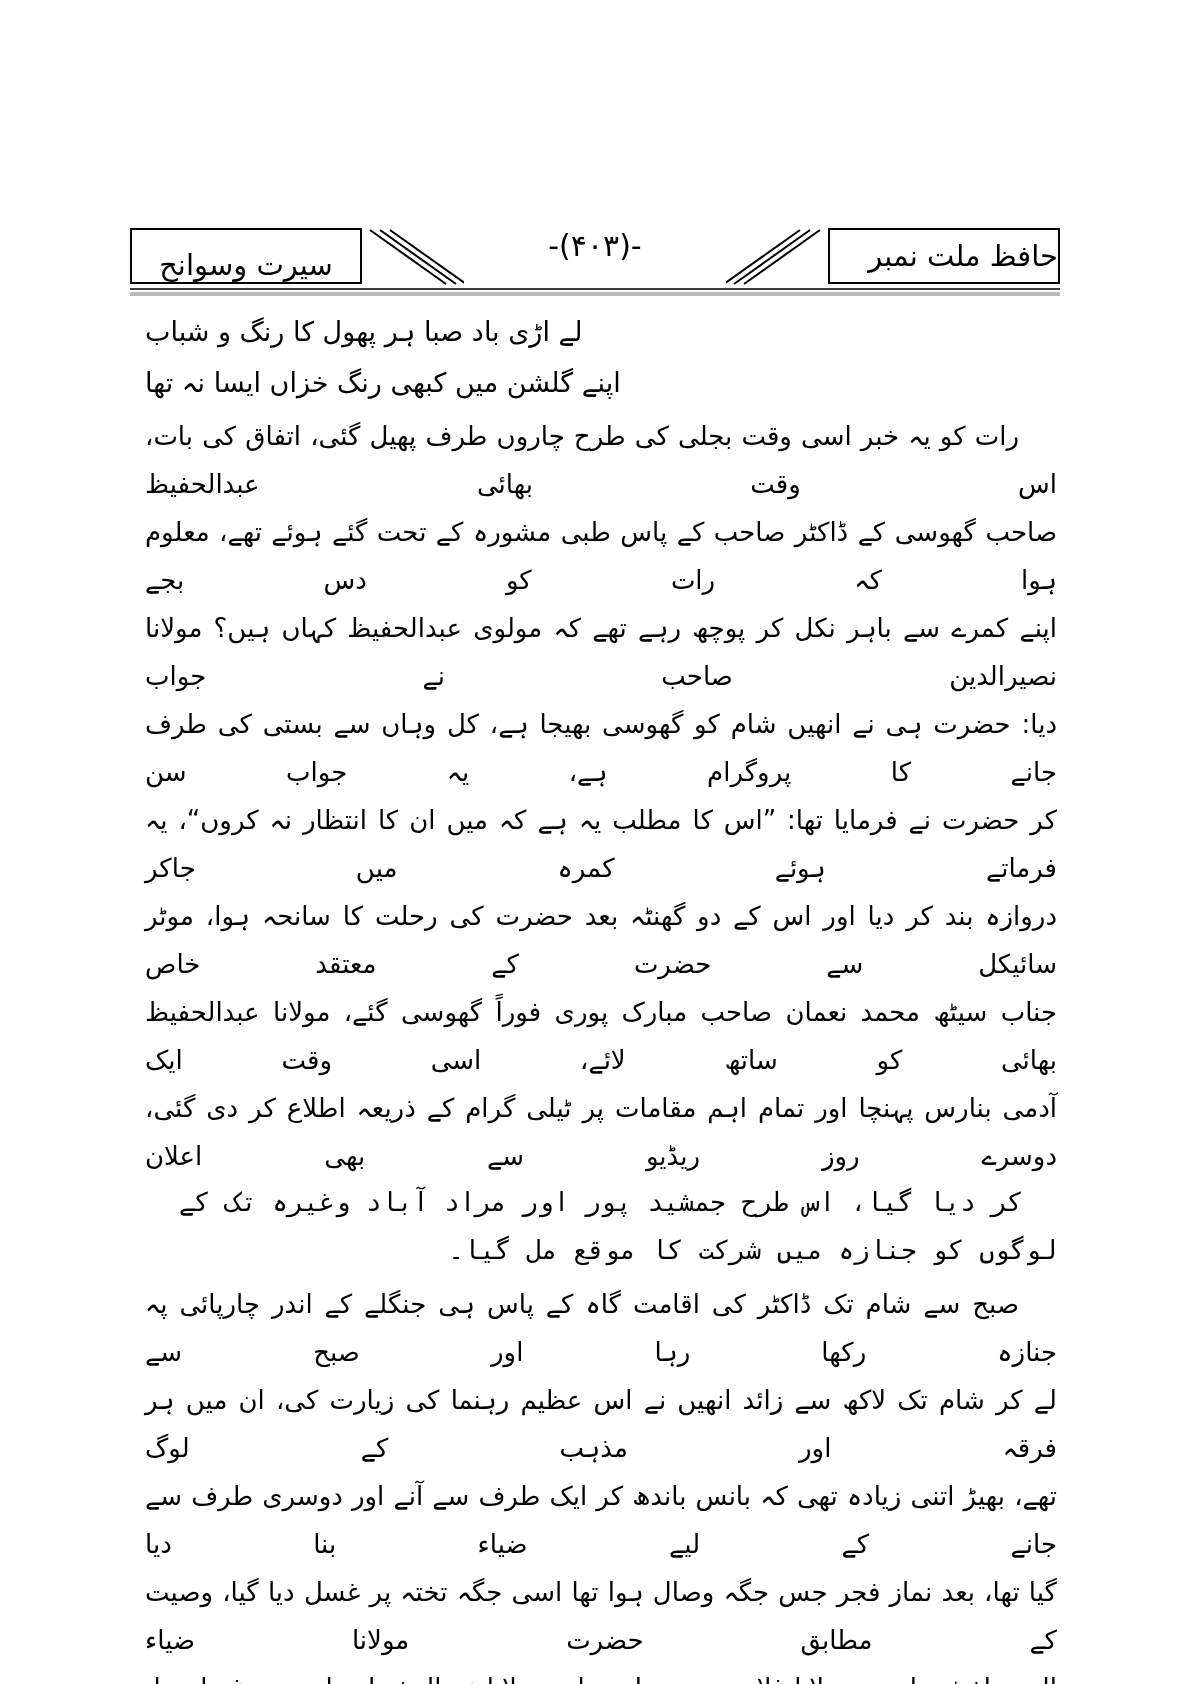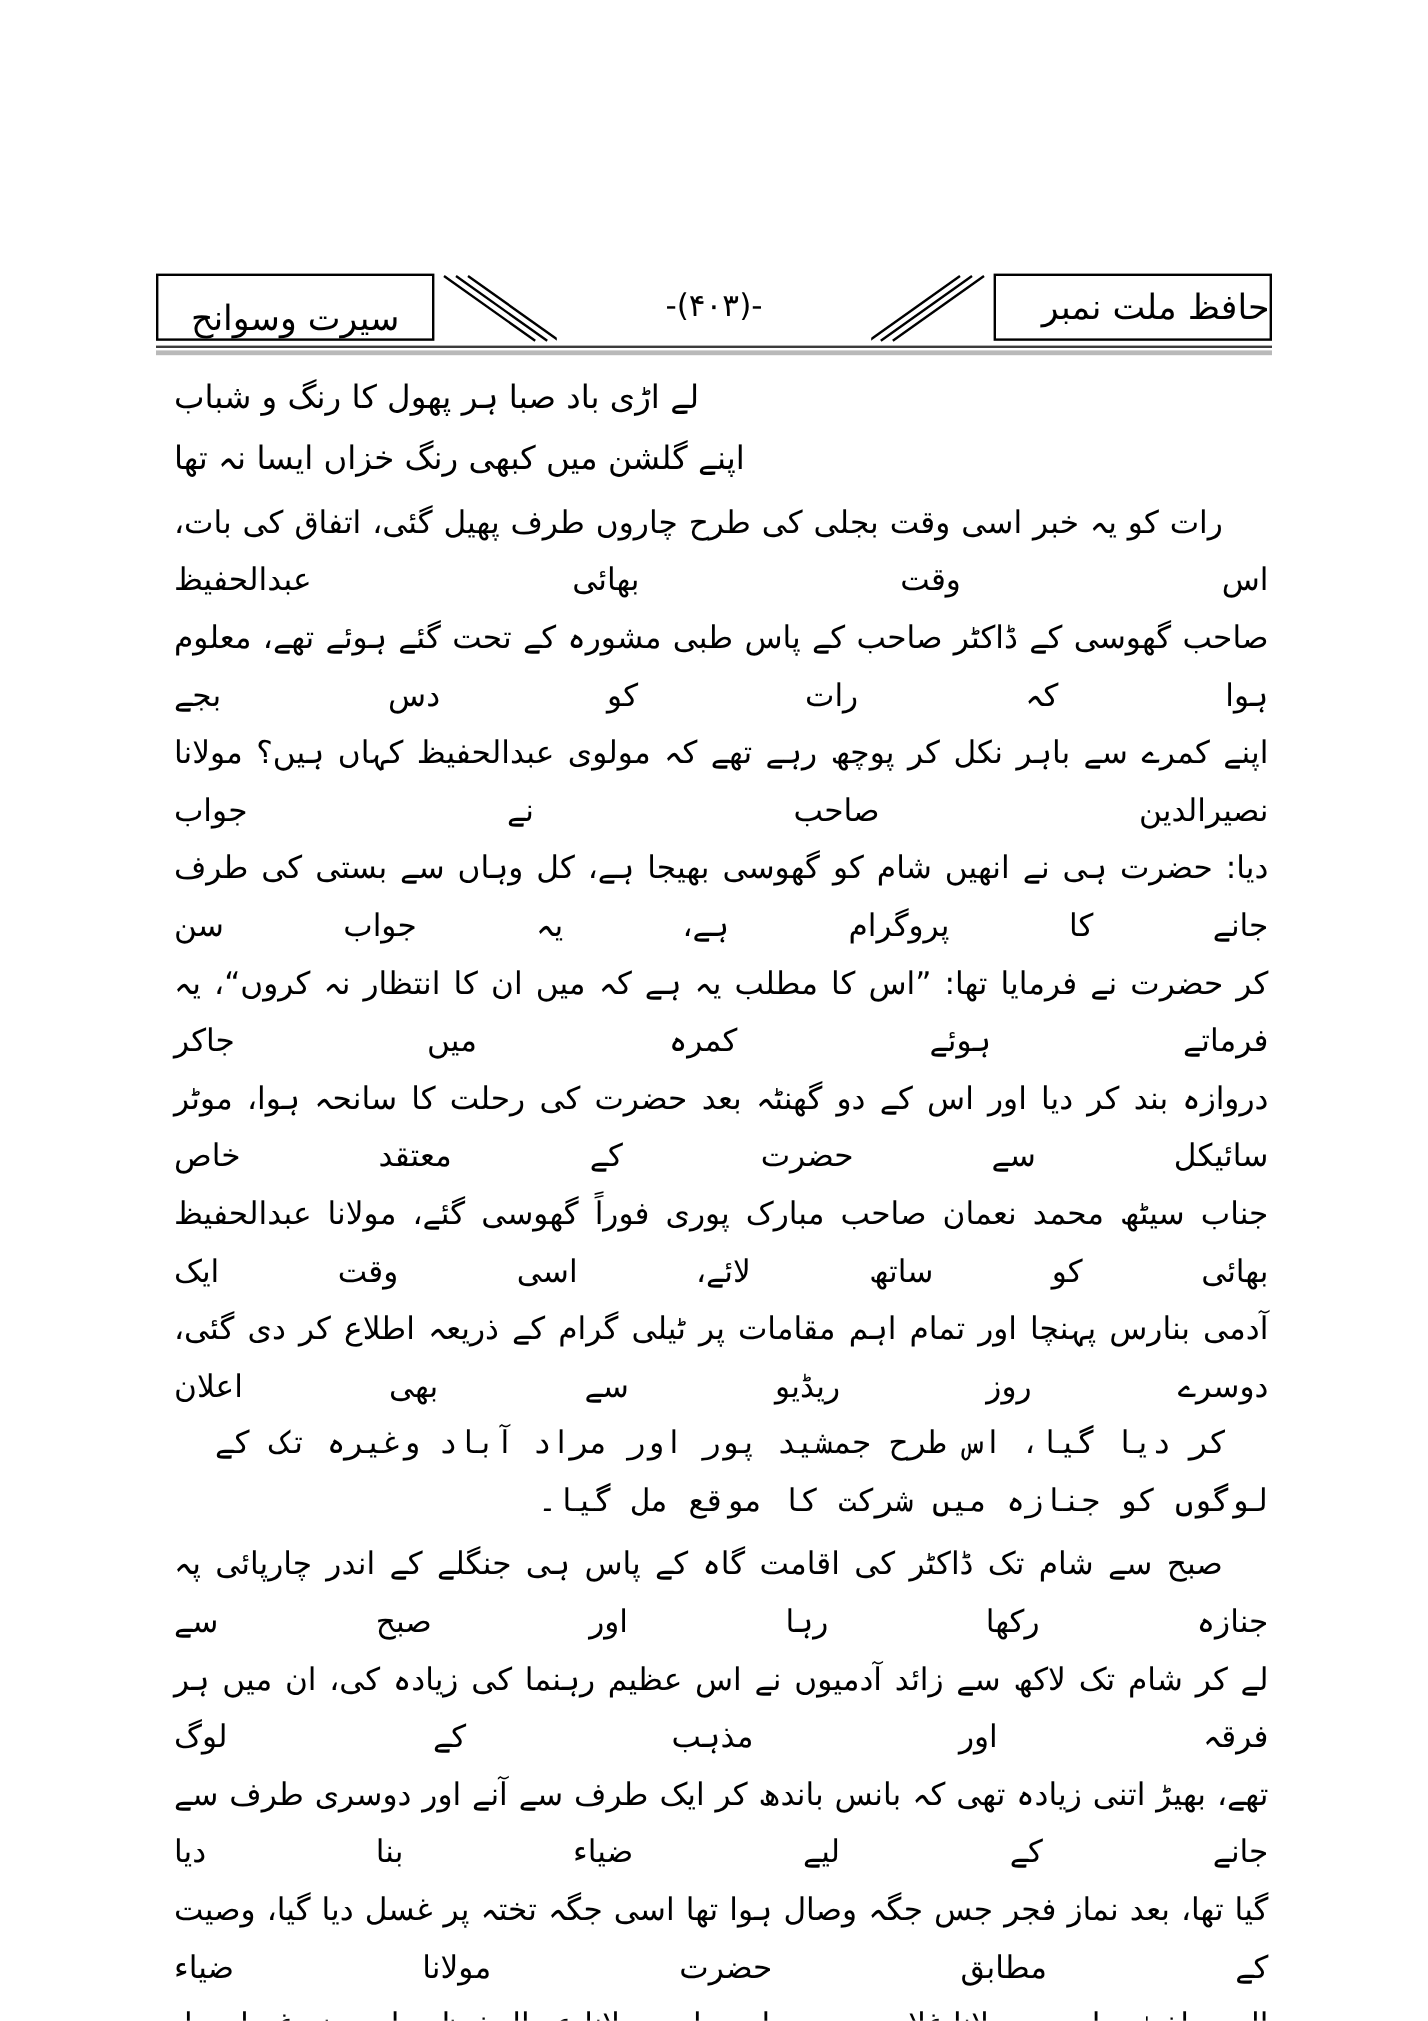--- a/index.html
+++ b/index.html
@@ -46,23 +46,23 @@
     position: absolute;
     top: 0;
     width: 96px;
     height: 58px;
   }
   .hdr-diag-left  { left: 238px; }
   .hdr-diag-right { right: 238px; }
   .hdr-num {
     position: absolute;
     left: 50%;
-    top: 12px;
+    top: 0;
     transform: translateX(-50%);
-    font-size: 26px;
+    font-size: 30px;
     letter-spacing: 1px;
   }
   .rule-dark  { border-top: 2px solid #3c3c3c; margin-top: 0px; }
   .rule-light { border-top: 4px solid #b9b9b9; margin-top: 2px; }
 
   
   .poem { margin: 10px 15px 0 15px; }
   .poem-line {
     direction: rtl;
     text-align: left;
@@ -128,20 +128,20 @@
     <div class="tline">دیا: حضرت ہی نے انھیں شام کو گھوسی بھیجا ہے، کل وہاں سے بستی کی طرف جانے کا پروگرام ہے، یہ جواب سن</div>
     <div class="tline">کر حضرت نے فرمایا تھا: ”اس کا مطلب یہ ہے کہ میں ان کا انتظار نہ کروں“، یہ فرماتے ہوئے کمرہ میں جاکر</div>
     <div class="tline">دروازہ بند کر دیا اور اس کے دو گھنٹہ بعد حضرت کی رحلت کا سانحہ ہوا، موٹر سائیکل سے حضرت کے معتقد خاص</div>
     <div class="tline">جناب سیٹھ محمد نعمان صاحب مبارک پوری فوراً گھوسی گئے، مولانا عبدالحفیظ بھائی کو ساتھ لائے، اسی وقت ایک</div>
     <div class="tline">آدمی بنارس پہنچا اور تمام اہم مقامات پر ٹیلی گرام کے ذریعہ اطلاع کر دی گئی، دوسرے روز ریڈیو سے بھی اعلان</div>
     <div class="tline endline">کر دیا گیا، اس طرح جمشید پور اور مراد آباد وغیرہ تک کے لوگوں کو جنازہ میں شرکت کا موقع مل گیا۔</div>
   </div>
 
   <div class="bodytext">
     <div class="tline indent">صبح سے شام تک ڈاکٹر کی اقامت گاہ کے پاس ہی جنگلے کے اندر چارپائی پہ جنازہ رکھا رہا اور صبح سے</div>
-    <div class="tline">لے کر شام تک لاکھ سے زائد آدمیوں نے اس عظیم رہنما کی زیادہ کی، ان میں ہر فرقہ اور مذہب کے لوگ</div>
+    <div class="tline">لے کر شام تک لاکھ سے زائد انھیں نے اس عظیم رہنما کی زیارت کی، ان میں ہر فرقہ اور مذہب کے لوگ</div>
     <div class="tline">تھے، بھیڑ اتنی زیادہ تھی کہ بانس باندھ کر ایک طرف سے آنے اور دوسری طرف سے جانے کے لیے ضیاء بنا دیا</div>
     <div class="tline">گیا تھا، بعد نماز فجر جس جگہ وصال ہوا تھا اسی جگہ تختہ پر غسل دیا گیا، وصیت کے مطابق حضرت مولانا ضیاء</div>
     <div class="tline">المصطفیٰ صاحب، مولانا غلام محمد صاحب اور مولانا عبدالحفیظ صاحب نے غسل دیا، جناب حاجی سلامت اللہ</div>
 
   </div>
 
 </div>
 
 </body></html>

